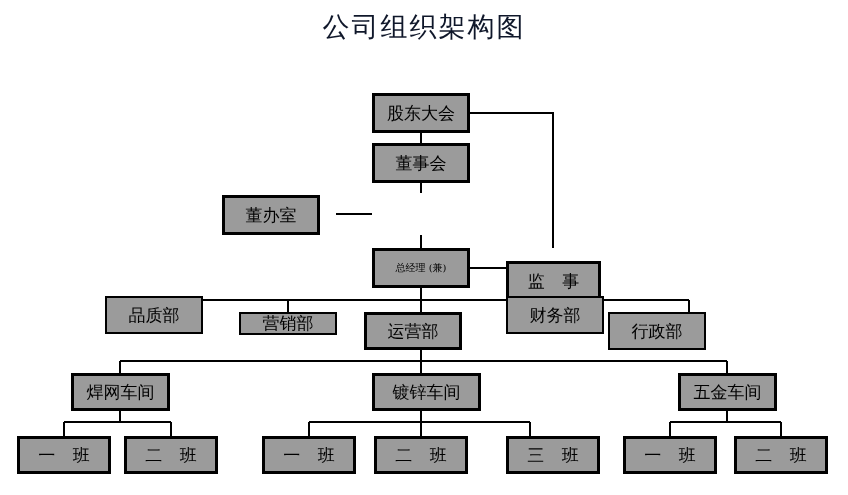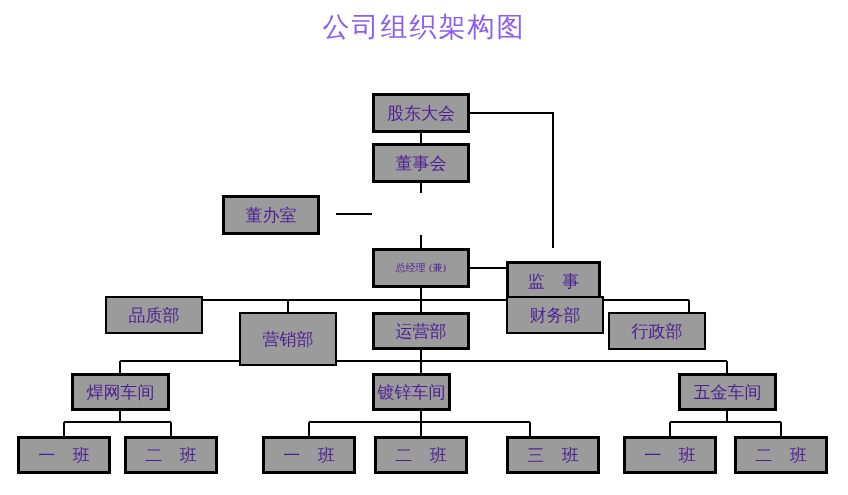--- a/index.html
+++ b/index.html
@@ -24,21 +24,21 @@
   #chart-title {
     position: absolute;
     left: 0;
     top: 10px;
     width: 848px;
     text-align: center;
     font-family: "DejaVu Serif", "Liberation Serif", serif;
     font-size: 27px;
     line-height: 34px;
     letter-spacing: 2px;
-    color: #8b5cf6;
+    color: #0f172a;
     white-space: nowrap;
   }
   #connector-layer {
     position: absolute;
     left: 0;
     top: 0;
     width: 848px;
     height: 495px;
     pointer-events: none;
   }
@@ -46,21 +46,21 @@
     position: absolute;
     box-sizing: border-box;
     background: #9b9b9b;
     border: 2px solid #000000;
     display: flex;
     align-items: center;
     justify-content: center;
     font-family: "DejaVu Serif", "Liberation Serif", serif;
     font-size: 17px;
     line-height: 1;
-    color: #4c1d95;
+    color: #000000;
     white-space: nowrap;
     z-index: 2;
   }
   .node.thick {
     border-width: 3px;
   }
   .node .label {
     display: block;
     text-align: center;
   }
@@ -140,37 +140,37 @@
     <span class="label">总经理 (兼)</span>
   </div>
 
   <div class="node thick wide-spacing" style="left:506px; top:248px; width:95px; height:40px;margin-top:13px;">
     <span class="label">监 事</span>
   </div>
 
   <div class="node" style="left:105px; top:296px; width:98px; height:38px;">
     <span class="label">品质部</span>
   </div>
-  <div class="node" style="left:239px; top:312px; width:98px; height:54px;">
+  <div class="node" style="left:239px; top:312px; width:98px; height:23px;">
     <span class="label">营销部</span>
   </div>
-  <div class="node thick" style="left:372px; top:312px; width:98px; height:38px;">
+  <div class="node thick" style="left:364px; top:312px; width:98px; height:38px;">
     <span class="label">运营部</span>
   </div>
   <div class="node" style="left:506px; top:296px; width:98px; height:38px;align-items:center;">
     <span class="label">财务部</span>
   </div>
   <div class="node" style="left:608px; top:312px; width:98px; height:38px;">
     <span class="label">行政部</span>
   </div>
 
   <div class="node thick" style="left:71px; top:373px; width:99px; height:38px;">
     <span class="label">焊网车间</span>
   </div>
-  <div class="node thick" style="left:372px; top:373px; width:79px; height:38px;">
+  <div class="node thick" style="left:372px; top:373px; width:109px; height:38px;">
     <span class="label">镀锌车间</span>
   </div>
   <div class="node thick" style="left:678px; top:373px; width:99px; height:38px;">
     <span class="label">五金车间</span>
   </div>
 
   <div class="node thick wide-spacing" style="left:17px; top:436px; width:94px; height:38px;">
     <span class="label">一 班</span>
   </div>
   <div class="node thick wide-spacing" style="left:124px; top:436px; width:94px; height:38px;">

